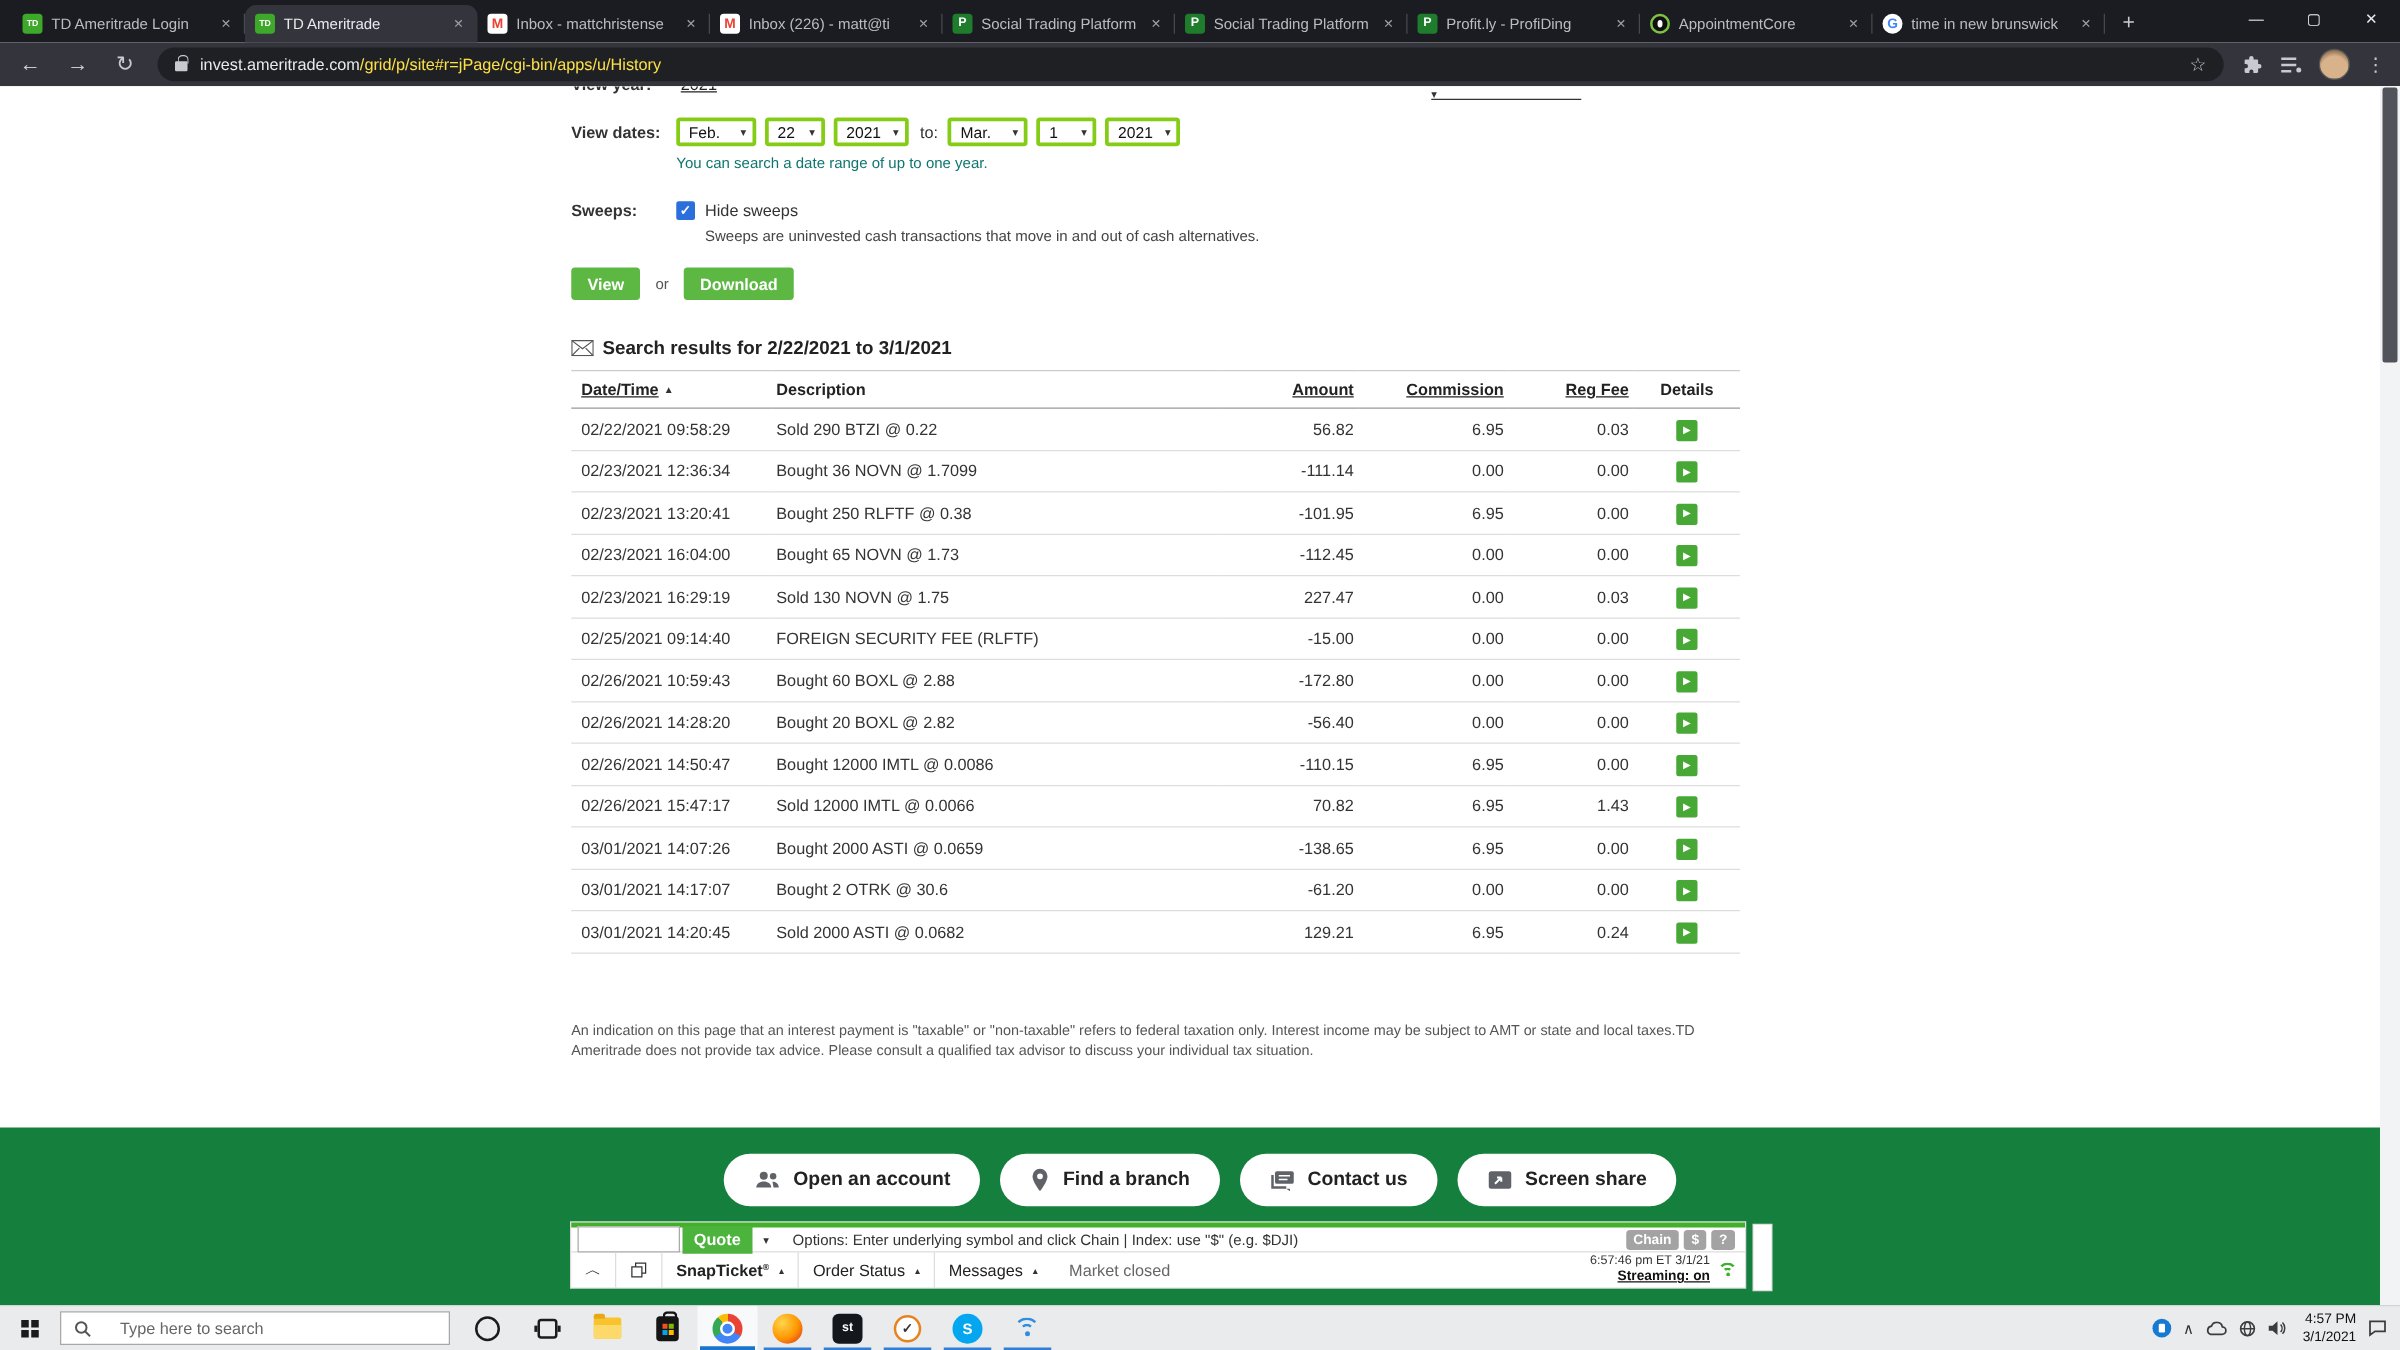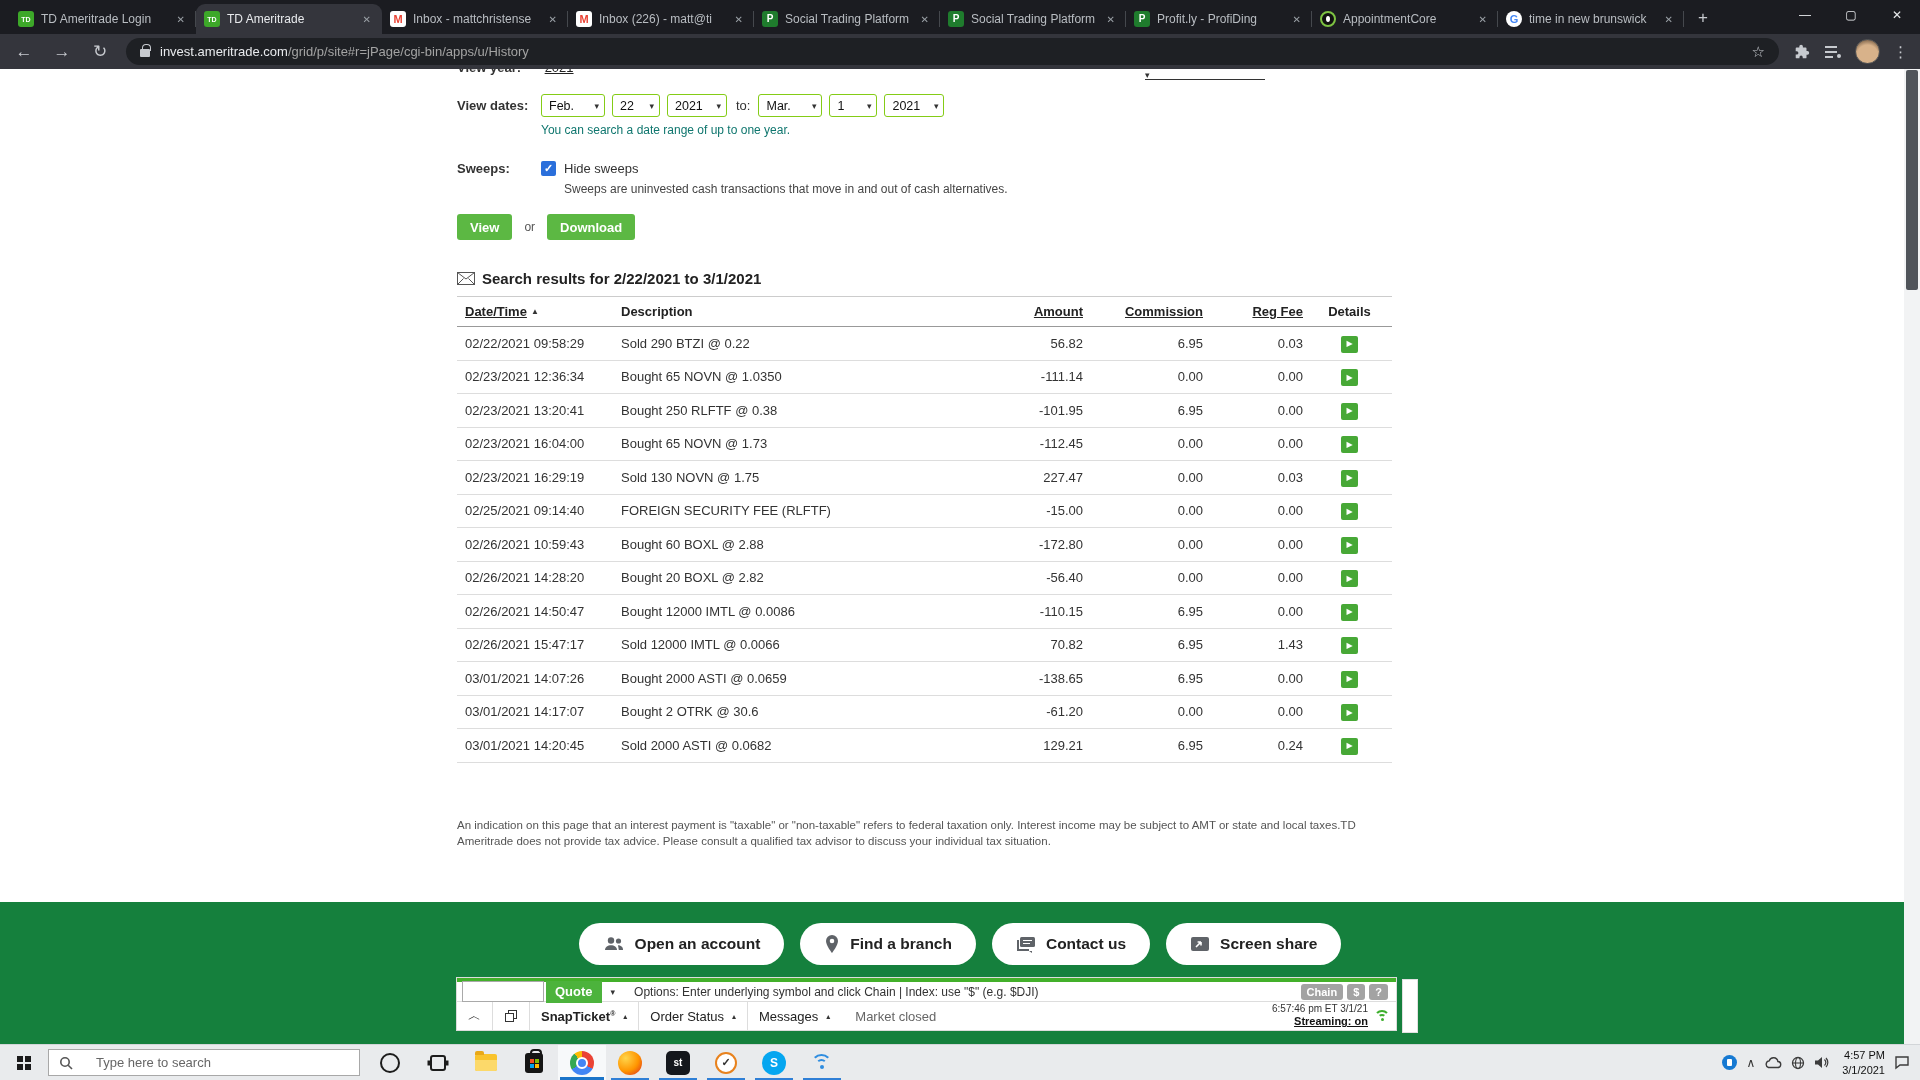--- a/index.html
+++ b/index.html
@@ -24,41 +24,41 @@
   .newtab { width:26px; height:26px; margin:0 0 3px 6px; color:#c7cacf; font-size:17px; display:flex; align-items:center; justify-content:center; border-radius:50%; }
   .wincontrols { margin-left:auto; display:flex; align-self:flex-start; }
   .winbtn { width:46px; height:30px; display:flex; align-items:center; justify-content:center; color:#e8eaed; font-size:12px; }
 
   .toolbar { height:35px; background:#34353c; display:flex; align-items:center; padding:0 12px; gap:14px; }
   .navic { color:#c7cacf; font-size:17px; width:24px; text-align:center; }
   .omnibox { flex:1; height:27px; background:#1e2024; border-radius:14px; display:flex; align-items:center; padding:0 14px; gap:10px; font-size:13px; }
   .lock { width:10px; height:8px; background:#c7cacf; border-radius:1px; position:relative; margin-top:3px; flex:none;}
   .lock::before { content:""; position:absolute; top:-5px; left:1.5px; width:7px; height:6px; border:1.6px solid #c7cacf; border-bottom:none; border-radius:4px 4px 0 0; }
   .url { white-space:nowrap; overflow:hidden; flex:1; }
-  .url .dom { color:#e8eaed; } .url .path { color:#a3a3a3; }
+  .url .dom { color:#e8eaed; } .url .path { color:#fde047; }
   .ob-star { margin-left:auto; color:#c7cacf; font-size:15px; }
   .tb-right { display:flex; align-items:center; gap:13px; }
   .avatar { width:25px; height:25px; border-radius:50%; background:radial-gradient(circle at 50% 68%, #d8b28a 55%, #5a4430 95%); border:1px solid #555; }
   .kebab { color:#c7cacf; font-size:15px; letter-spacing:0; }
 
   
   .viewport { position:relative; height:975px; background:#fff; overflow:hidden; }
   .scrollbar { position:absolute; right:0; top:0; width:16px; height:100%; background:#f2f3f4; }
   .scroll-thumb { position:absolute; left:2px; top:1px; width:12px; height:220px; background:#50545a; border-radius:2px; }
 
   .content { position:absolute; left:457px; top:0; width:939px; color:#333; }
   .cutrow { height:12px; overflow:hidden; position:relative; }
   .cutrow .inner { margin-top:-9px; font-size:13px; }
   .cutrow .lbl { font-weight:bold; display:inline-block; width:84px; }
   .cutrow a { color:#222; }
   .cutlink-r { position:absolute; left:688px; bottom:1px; width:120px; border-bottom:1px solid #333; height:10px; font-size:9px; color:#333; }
 
   .form-row { display:flex; align-items:center; margin-top:13px; font-size:13px; }
   .form-label { width:84px; font-weight:bold; flex:none; }
-  .sel { display:inline-flex; align-items:center; justify-content:space-between; border:1px solid #84cc16; border-radius:3px;
+  .sel { display:inline-flex; align-items:center; justify-content:space-between; border:3px solid #84cc16; border-radius:3px;
          background:#fff; height:23px; padding:0 5px 0 7px; font-size:12.5px; margin-right:7px; color:#111; }
   .sel .car { font-size:9px; margin-left:5px; color:#333; }
   .w-month{ width:64px;} .w-day{ width:48px;} .w-year{ width:60px;}
   .to-label { margin:0 8px 0 2px; }
   .hint { margin:6px 0 0 84px; font-size:12px; color:#0f766e; }
   .sweeps-row { margin-top:24px; }
   .checkbox { width:15px; height:15px; background:#2a6fdb; border-radius:2px; color:#fff; font-size:11px; display:inline-flex;
               align-items:center; justify-content:center; margin-right:8px; font-weight:bold; }
   .sweeps-desc { margin:6px 0 0 107px; font-size:12px; color:#444; }
 
@@ -321,21 +321,21 @@
           <tr>
             <td class="c-date">02/22/2021  09:58:29</td>
             <td class="c-desc">Sold 290 BTZI @ 0.22</td>
             <td class="c-num c-a pos">56.82</td>
             <td class="c-num c-c">6.95</td>
             <td class="c-num c-f">0.03</td>
             <td class="c-det"><button class="det-btn">▶</button></td>
           </tr>
           <tr>
             <td class="c-date">02/23/2021  12:36:34</td>
-            <td class="c-desc">Bought 65 NOVN @ 1.0350</td>
+            <td class="c-desc">Bought 36 NOVN @ 1.7099</td>
             <td class="c-num c-a neg">-111.14</td>
             <td class="c-num c-c">0.00</td>
             <td class="c-num c-f">0.00</td>
             <td class="c-det"><button class="det-btn">▶</button></td>
           </tr>
           <tr>
             <td class="c-date">02/23/2021  13:20:41</td>
             <td class="c-desc">Bought 250 RLFTF @ 0.38</td>
             <td class="c-num c-a neg">-101.95</td>
             <td class="c-num c-c">6.95</td>

